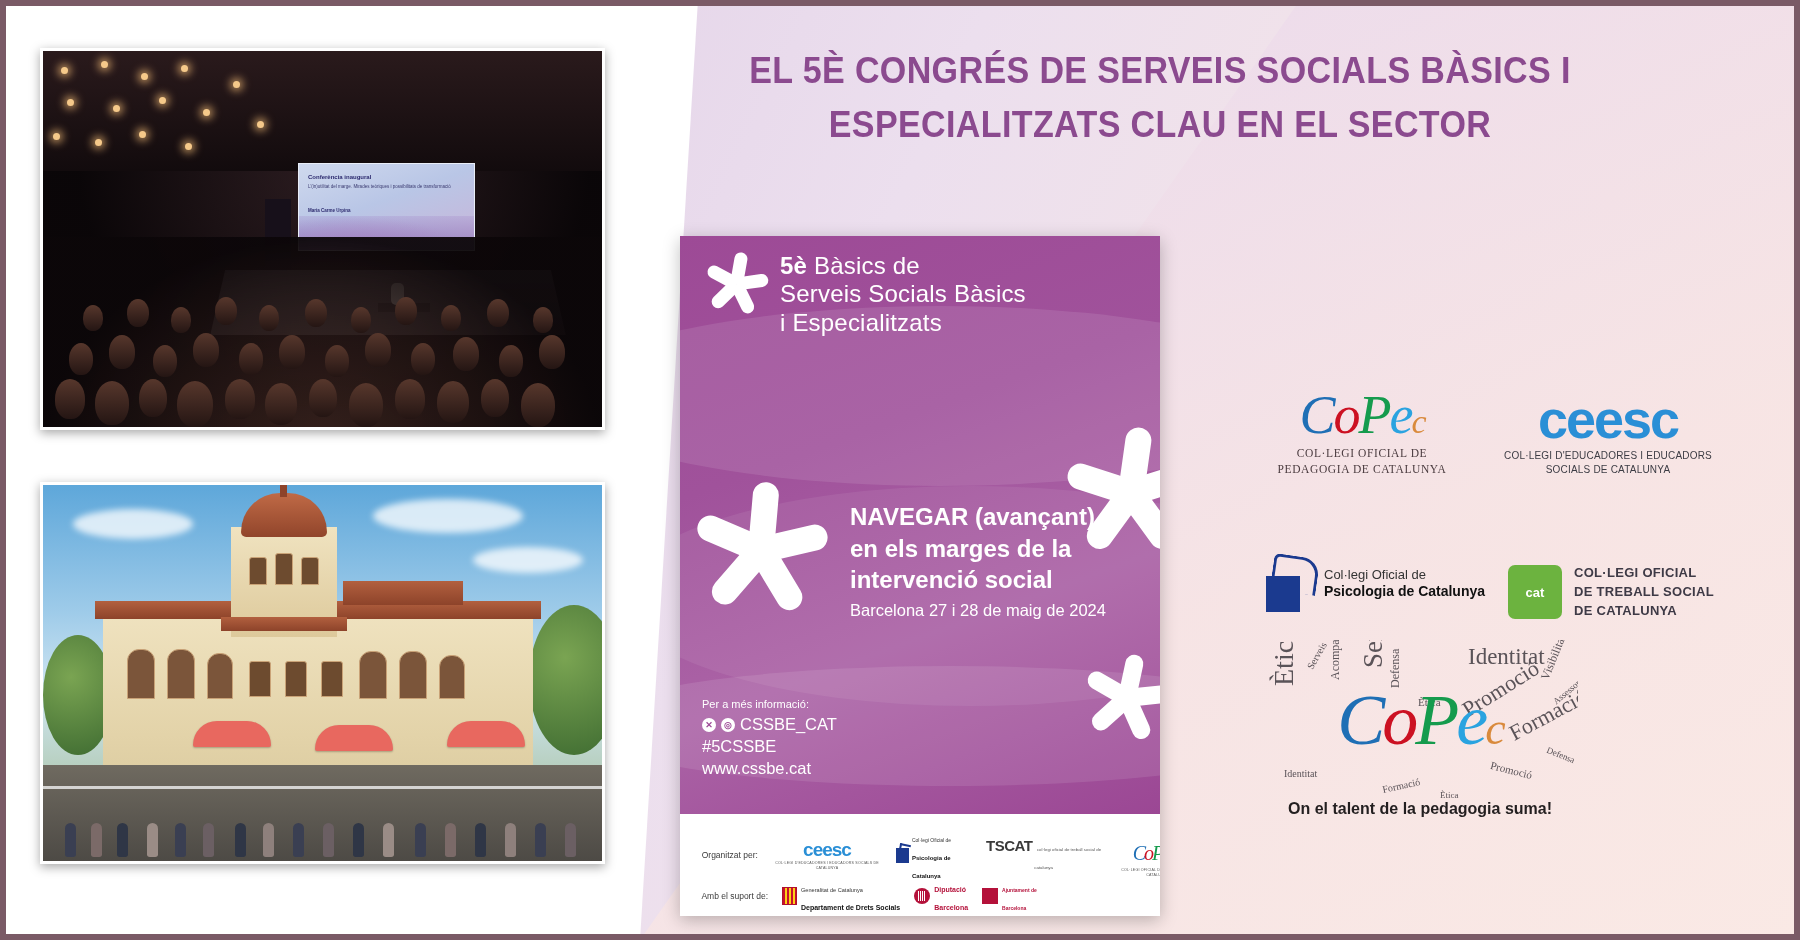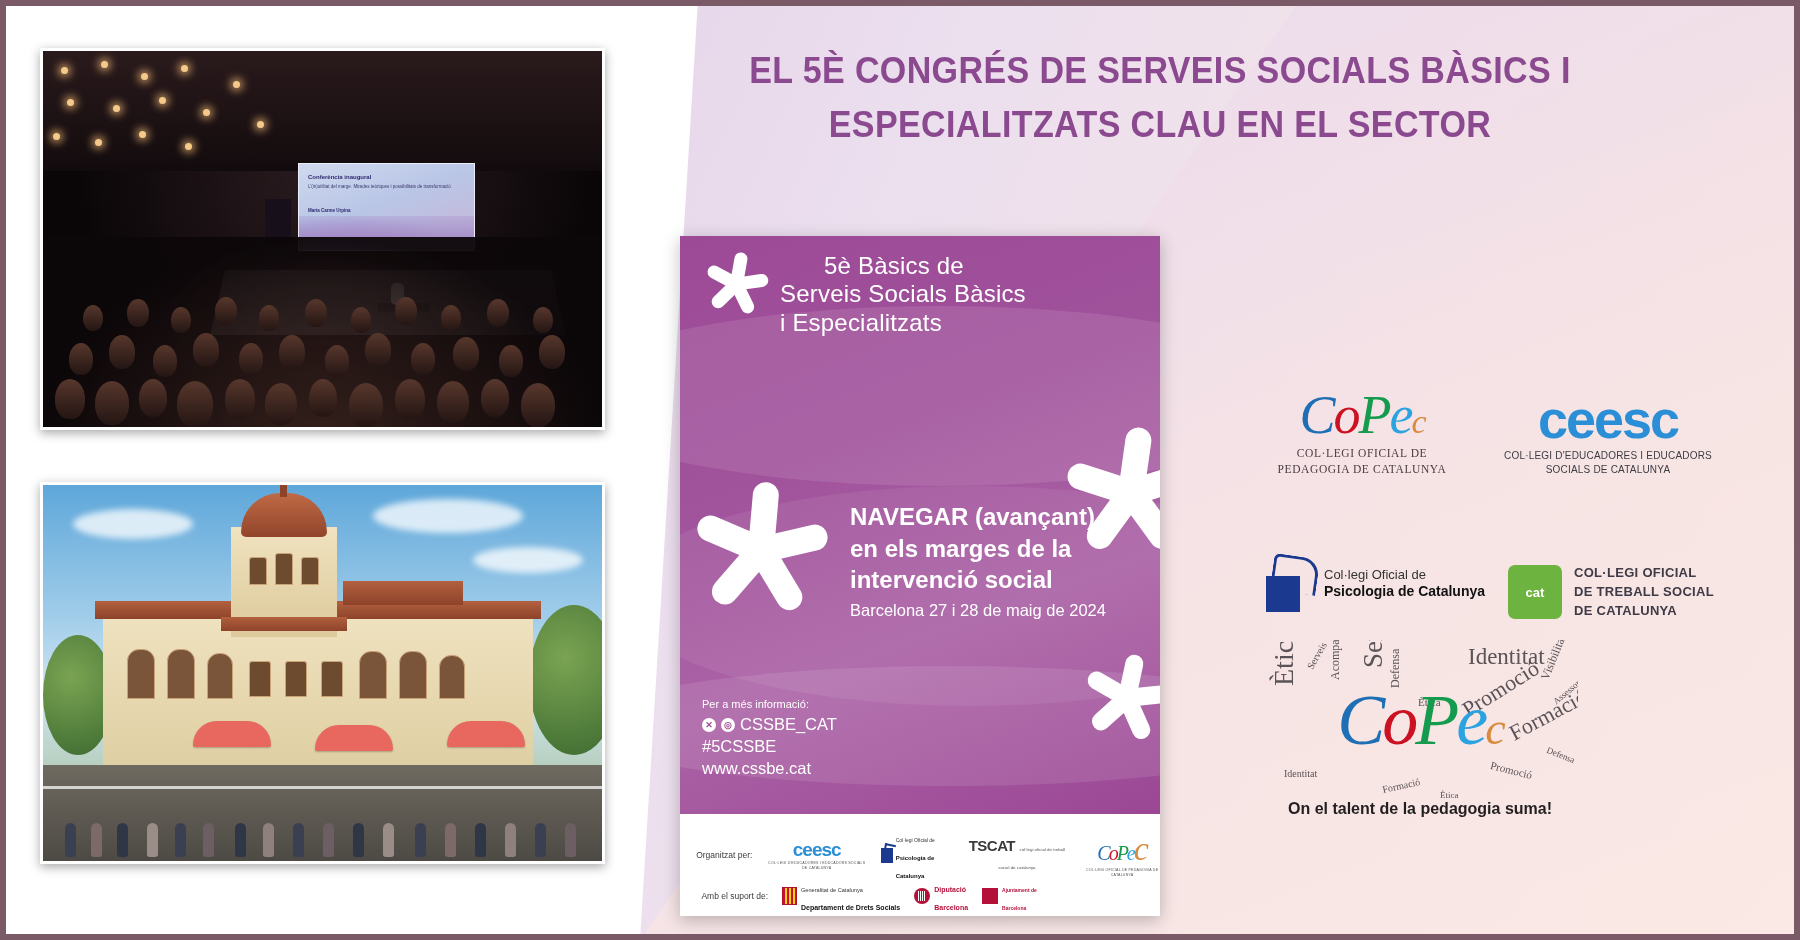--- a/index.html
+++ b/index.html
@@ -101,31 +101,31 @@
     box-shadow:0 4px 16px rgba(0,0,0,.25);overflow:hidden;
   }
   .poster-top{position:absolute;left:0;top:0;width:100%;height:578px;overflow:hidden;
       background:linear-gradient(160deg,#9d4a96 0%,#a0529b 35%,#ab63a6 65%,#9b4794 100%);}
   .pw{position:absolute;background:rgba(255,255,255,.10);border-radius:50%;}
   .pw2{position:absolute;background:rgba(255,255,255,.07);border-radius:50%;}
   .petal-grp{position:absolute;}
   .petal{position:absolute;background:#ffffff;border-radius:20px;transform-origin:50% 100%;}
   .logo-text{position:absolute;color:#fff;font-size:24px;line-height:1.18;font-weight:300;
       font-family:"Liberation Sans", sans-serif;letter-spacing:.2px;}
-  .logo-text b{font-weight:normal;margin-left:44px;}
+  .logo-text b{font-weight:bold;}
   .slogan{position:absolute;color:#fff;font-weight:bold;font-size:24px;line-height:1.32;
       font-family:"Liberation Sans", sans-serif;}
   .pdate{position:absolute;color:#fff;font-size:16.5px;font-family:"Liberation Sans", sans-serif;}
   .contact{position:absolute;color:#fff;font-family:"Liberation Sans", sans-serif;}
   .contact .c-small{font-size:11px;margin-bottom:4px;}
   .contact .c-line{font-size:16.5px;line-height:1.32;display:flex;align-items:center;gap:5px;}
   .sico{display:inline-block;width:14px;height:14px;border-radius:50%;background:#fff;
       color:#9d4a96;font-size:9px;font-weight:bold;line-height:14px;text-align:center;}
 
-  .poster-foot{position:absolute;left:0;bottom:0;width:100%;height:102px;background:#fff;}
+  .poster-foot{position:absolute;left:0;bottom:0;width:100%;height:102px;background:#fff;padding-left:39px;}
   .foot-row{position:absolute;display:flex;align-items:center;gap:14px;}
   .foot-label{font-size:8.5px;color:#3b3b3b;width:74px;text-align:right;font-family:"Liberation Sans", sans-serif;}
   .mini-logo{display:flex;flex-direction:column;align-items:center;justify-content:center;}
   .mini-ceesc{color:#2a8fd6;font-size:19px;font-weight:bold;letter-spacing:-1px;line-height:1;}
   .mini-cap{font-size:3.6px;color:#555;text-align:center;line-height:1.35;margin-top:2px;letter-spacing:.2px;}
   .mini-cop{display:flex;align-items:center;gap:3px;}
   .copsq{width:15px;height:15px;background:#1b3a8f;position:relative;}
   .copsq:after{content:"";position:absolute;left:3px;top:-4px;width:9px;height:9px;
       border-left:2px solid #1b3a8f;border-top:2px solid #1b3a8f;transform:rotate(12deg);}
   .mini-cop-t1{font-size:5px;color:#333;line-height:1.25;}

